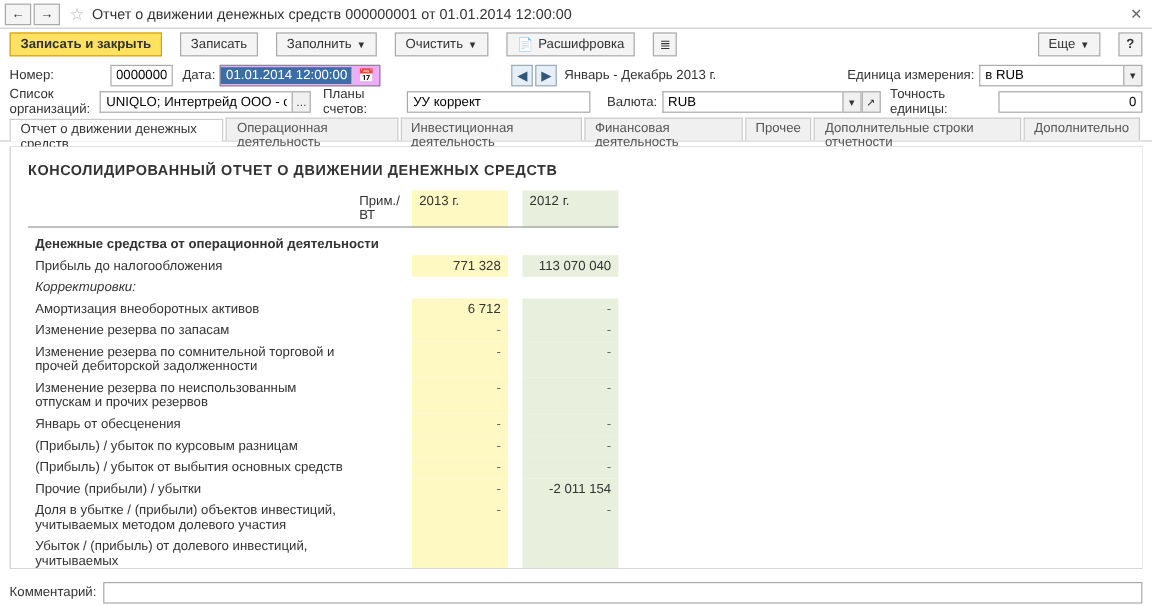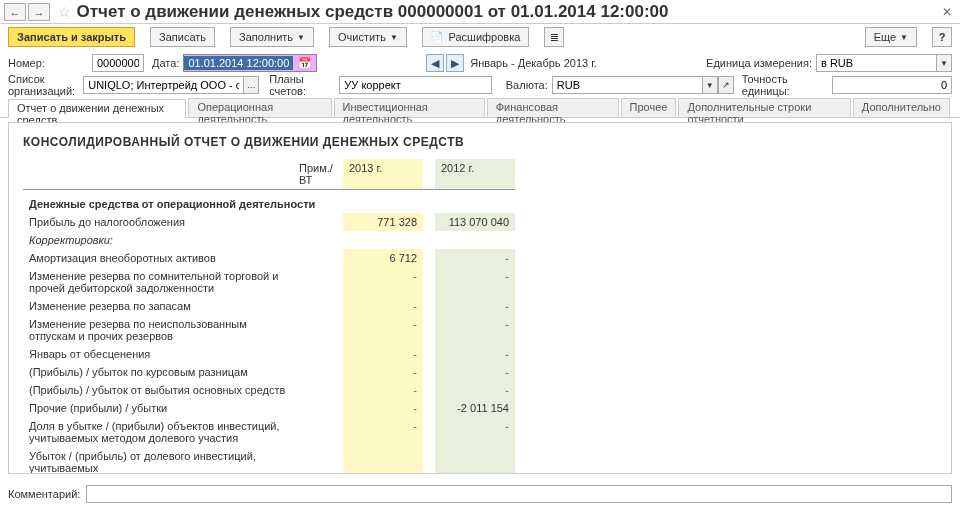--- a/index.html
+++ b/index.html
@@ -24,21 +24,21 @@
     display: flex; align-items: center; justify-content: center;
     margin-right: 2px;
     background: #f4f4f4;
     cursor: pointer;
   }
   .titlebar .star {
     margin: 0 6px; color: #bbb;
     font-size: 14px;
   }
   .titlebar .title {
-    font-size: 17px; font-weight: 700;
+    font-size: 12px; font-weight: 400;
     flex: 1;
   }
   .titlebar .close {
     font-size: 12px; color: #666; cursor: pointer;
     padding: 0 4px;
   }
   .toolbar {
     display: flex; align-items: center;
     height: 26px;
     padding: 2px 8px;
@@ -308,28 +308,28 @@
             <td class="lbl" colspan="5">Корректировки:</td>
           </tr>
           <tr>
             <td class="lbl">Амортизация внеоборотных активов</td>
             <td class="note"></td>
             <td class="y2013">6 712</td>
             <td style="background: none;"></td>
             <td class="y2012 dash">-</td>
           </tr>
           <tr>
+            <td class="lbl">Изменение резерва по запасам</td>
+            <td class="note"></td>
+            <td class="y2013 dash">-</td>
+            <td style="background: none;"></td>
+            <td class="y2012 dash">-</td>
+          </tr>
+          <tr>
             <td class="lbl">Изменение резерва по сомнительной торговой и прочей дебиторской задолженности</td>
-            <td class="note"></td>
-            <td class="y2013 dash">-</td>
-            <td style="background: none;"></td>
-            <td class="y2012 dash">-</td>
-          </tr>
-          <tr>
-            <td class="lbl">Изменение резерва по запасам</td>
             <td class="note"></td>
             <td class="y2013 dash">-</td>
             <td style="background: none;"></td>
             <td class="y2012 dash">-</td>
           </tr>
           <tr>
             <td class="lbl">Изменение резерва по неиспользованным отпускам и прочих резервов</td>
             <td class="note"></td>
             <td class="y2013 dash">-</td>
             <td style="background: none;"></td>

